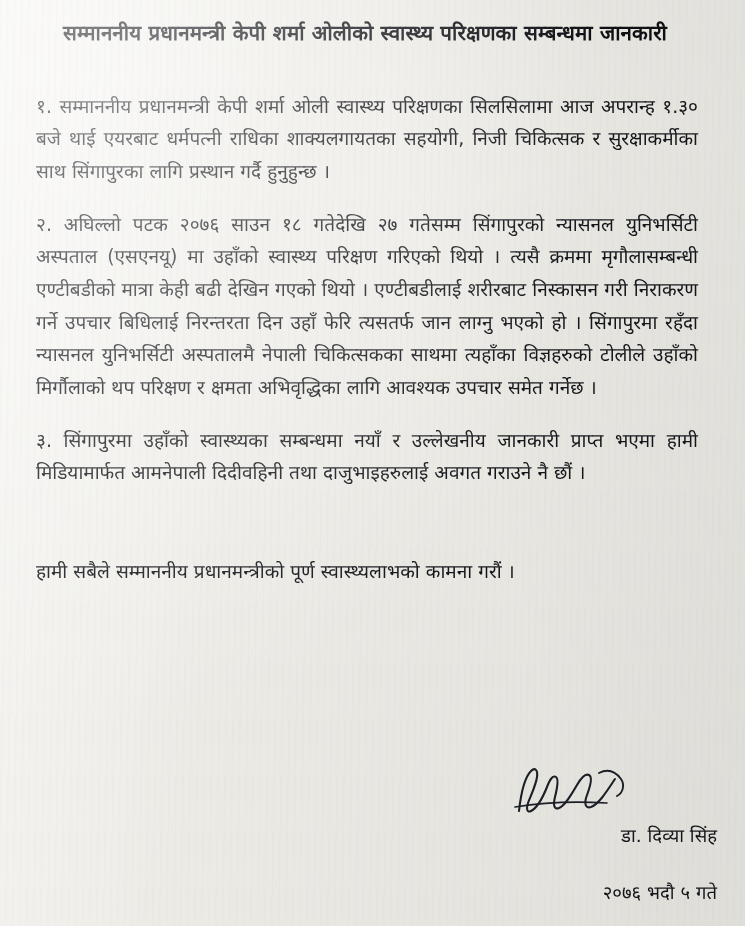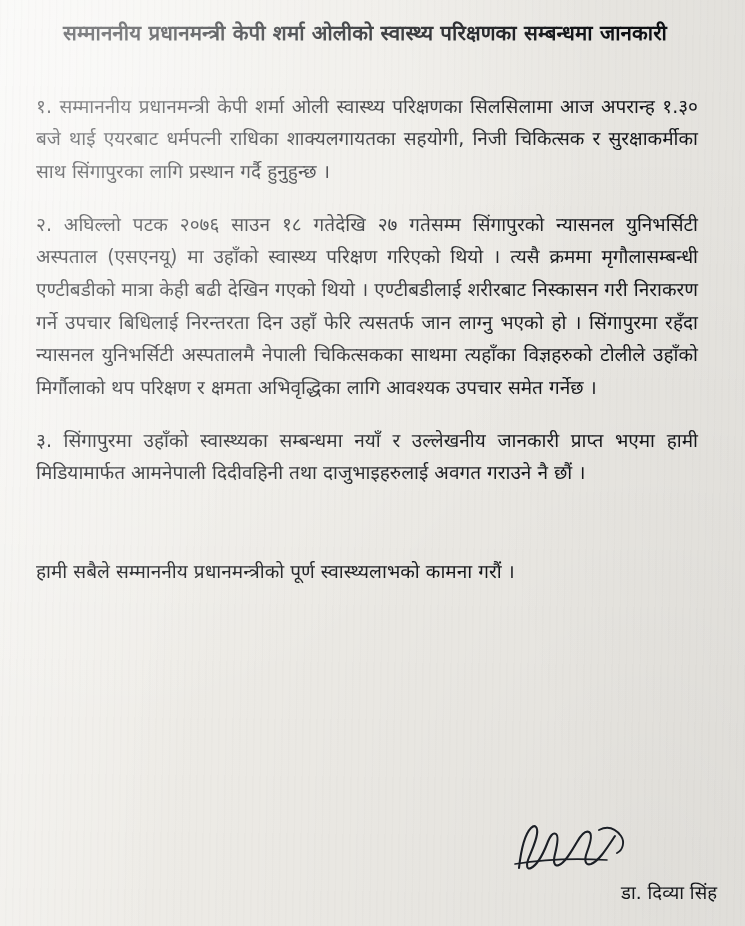--- a/index.html
+++ b/index.html
@@ -108,14 +108,15 @@
 
   <div class="signature-area">
     <div class="signature-mark">
       <svg width="120" height="56" viewBox="0 0 120 56" fill="none" xmlns="http://www.w3.org/2000/svg">
         <path d="M8 48 C10 30 14 14 20 8 C24 4 27 7 26 14 C25 22 20 32 17 40 C15 46 16 50 20 48 C26 45 32 34 36 24 C39 16 42 12 45 14 C48 16 46 26 44 34 C42 42 43 47 48 45 C54 43 60 32 66 22 C70 15 74 10 78 12 C82 14 79 24 76 32 C73 40 74 46 80 44 C88 41 96 28 104 16" stroke="#1b1f26" stroke-width="2.1" stroke-linecap="round" stroke-linejoin="round"></path>
         <path d="M4 44 C28 40 62 38 96 40" stroke="#1b1f26" stroke-width="1.6" stroke-linecap="round"></path>
         <path d="M88 10 C96 6 104 8 110 16 C114 22 112 30 106 33" stroke="#1b1f26" stroke-width="1.9" stroke-linecap="round"></path>
       </svg>
     </div>
     <div class="sig-line name">डा. दिव्या सिंह</div>
+    <div class="sig-line date">२०७६ भदौ ५ गते</div>
   </div>
 </div>
 
 </body></html>

